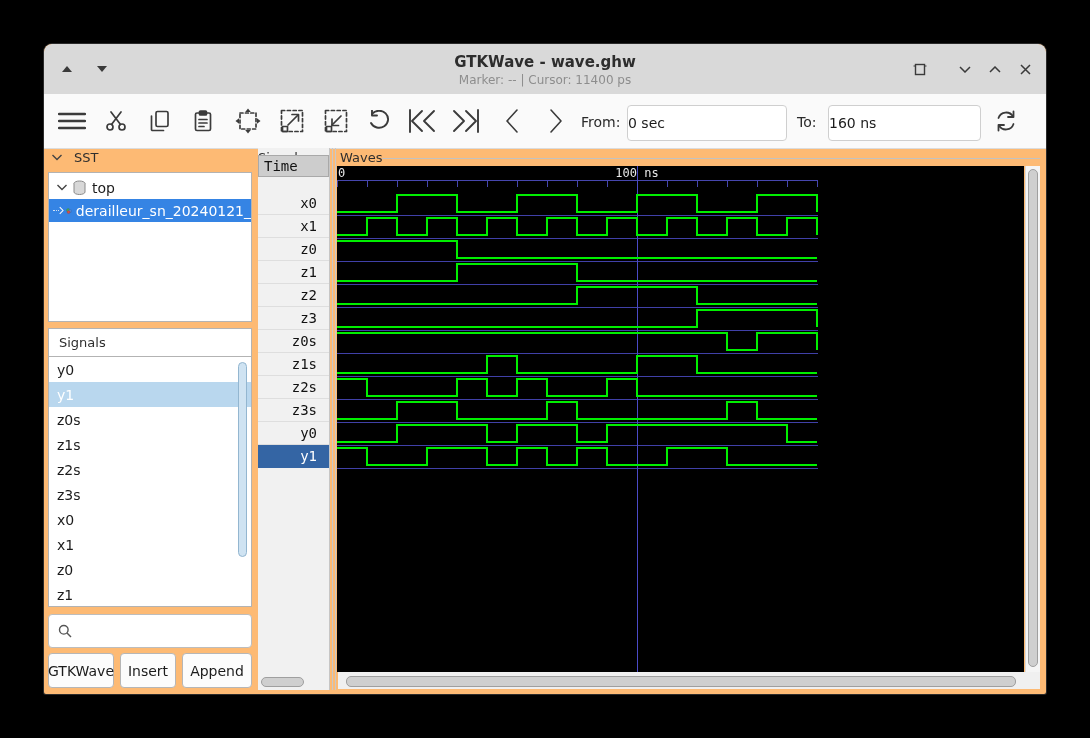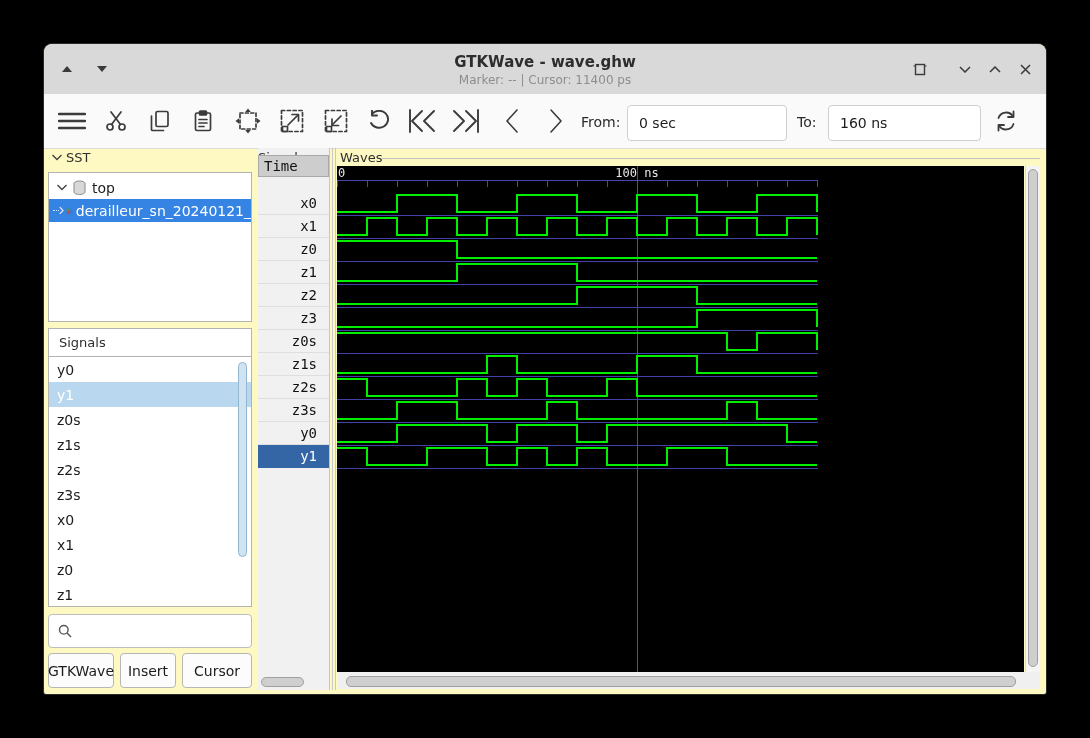--- a/index.html
+++ b/index.html
@@ -1,34 +1,34 @@
 <!DOCTYPE html>
 <html><head>
 <meta charset="utf-8">
 <style>
   html,body{margin:0;padding:0;background:#000;}
   .page{position:relative;width:1090px;height:738px;background:#000;overflow:hidden;
         font-family:"DejaVu Sans","Liberation Sans",sans-serif;color:#1c1c1c;}
-  .window{position:absolute;left:44px;top:44px;width:1002px;height:650px;background:#fef9c3;
+  .window{position:absolute;left:44px;top:44px;width:1002px;height:650px;background:#fdba74;
           border-radius:8px 8px 2px 2px;box-shadow:0 0 0 1px #2a2a2a;overflow:hidden;}
   
   .titlebar{position:absolute;left:0;top:0;width:100%;height:50px;background:#d9d9d9;
             border-bottom:1px solid #bdbdbd;border-radius:8px 8px 0 0;}
   .wtitle{position:absolute;top:9px;width:100%;text-align:center;font-size:15px;font-weight:600;color:#2d2d2d;}
   .wsub{position:absolute;top:29px;width:100%;text-align:center;font-size:12px;color:#8d8d8d;}
   .tb-btn{position:absolute;top:14px;width:22px;height:22px;display:flex;align-items:center;justify-content:center;color:#3a3a3a;font-size:13px;cursor:default;}
   
   .toolbar{position:absolute;left:0;top:50px;width:100%;height:54px;background:#fafafa;border-bottom:1px solid #dcdcdc;}
   .tool{position:absolute;top:8px;width:36px;height:38px;display:flex;align-items:center;justify-content:center;}
   .tool svg{stroke:#3b3b3b;fill:none;stroke-width:1.7;stroke-linecap:round;stroke-linejoin:round;}
   .tlabel{position:absolute;top:20px;font-size:14px;color:#2a2a2a;}
   .tinput{position:absolute;top:11px;height:36px;background:#fff;border:1px solid #cfcfcf;border-radius:4px;
-          font-size:14px;color:#1c1c1c;display:flex;align-items:center;padding-left:11px;box-sizing:border-box;}
-  
-  .frame-label{position:absolute;font-size:13px;color:#2e2e2e;display:flex;align-items:center;gap:2px;}
+          font-size:14px;color:#1c1c1c;display:flex;align-items:center;box-sizing:border-box;}
+  
+  .frame-label{position:absolute;font-size:13px;color:#2e2e2e;display:flex;align-items:center;gap:10px;}
   .frame-line{position:absolute;height:1px;background:#c2c2c2;}
   .box{position:absolute;background:#fff;border:1px solid #b3b3b3;box-sizing:border-box;overflow:hidden;}
   .tree-row{position:relative;height:23px;display:flex;align-items:center;font-size:14px;color:#1c1c1c;white-space:nowrap;}
   .tree-row.sel{background:#3584e4;color:#fff;}
   .chev{display:inline-flex;width:14px;justify-content:center;}
   .sl-head{display:flex;align-items:center;padding-left:10px;font-size:13px;color:#2e2e2e;height:100%;}
   .sl-row{height:25px;display:flex;align-items:center;padding-left:8px;font-size:14px;color:#1c1c1c;}
   .sl-row.sel{background:#b9d7ee;color:#fff;}
   .scroll-thumb{position:absolute;background:#cfcfcf;border:1px solid #9f9f9f;border-radius:5px;box-sizing:border-box;}
   .thumb-blue{background:#cfe3f2;border-color:#93b6d0;}
@@ -244,21 +244,21 @@
       <div class="scroll-thumb thumb-blue" style="right:4px;top:5px;width:9px;height:195px;"></div>
     </div>
     <div class="search">
       <svg width="14" height="14" viewBox="0 0 14 14">
           <circle cx="5.8" cy="5.8" r="4.3" stroke="#555" fill="none" stroke-width="1.4"></circle>
           <line x1="9" y1="9" x2="13" y2="13" stroke="#555" stroke-width="1.4"></line>
         </svg>
     </div>
     <div class="btn" style="left:4px;width:66px;">GTKWave</div>
     <div class="btn" style="left:76px;width:56px;">Insert</div>
-    <div class="btn" style="left:138px;width:70px;">Cursor</div>
+    <div class="btn" style="left:138px;width:70px;">Append</div>
 
     <div class="mid">
       <div class="frame-label" style="left:0px;top:2px;">
         <span>Signals</span>
       </div>
       <div class="frame-line" style="left:49px;top:10px;width:22px;"></div>
       <div class="time-head">Time</div>
       <div class="name-rows">
           <div class="nm-row">x0</div>
           <div class="nm-row">x1</div>

